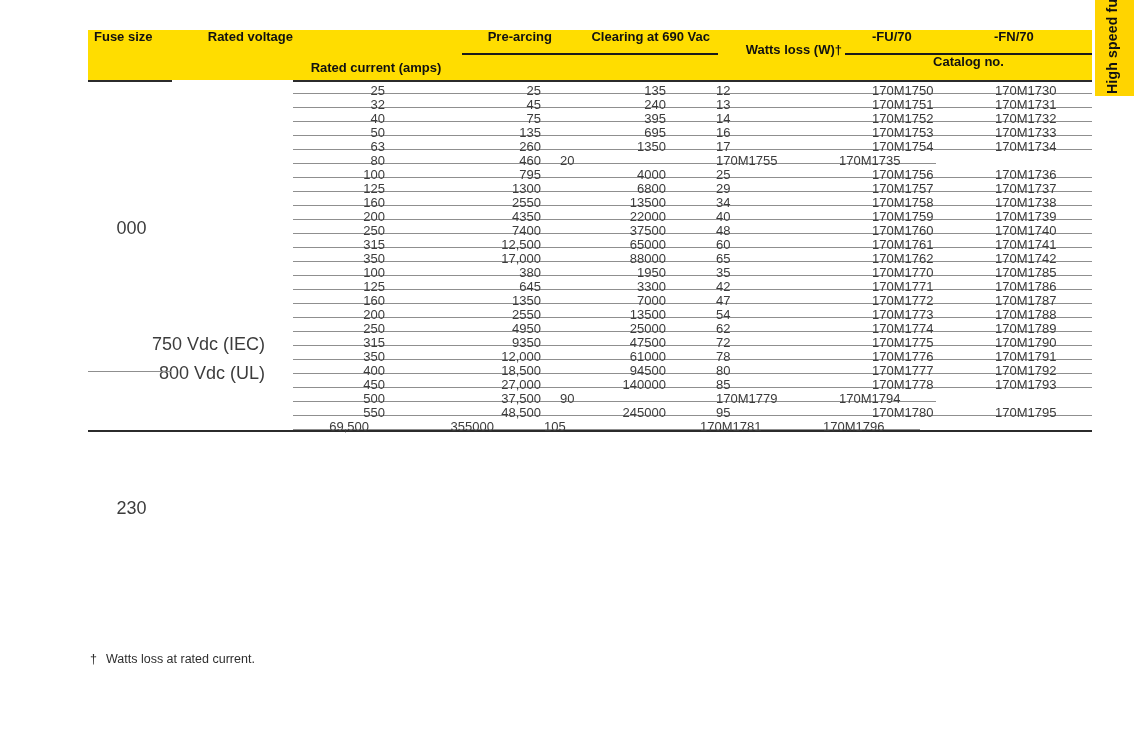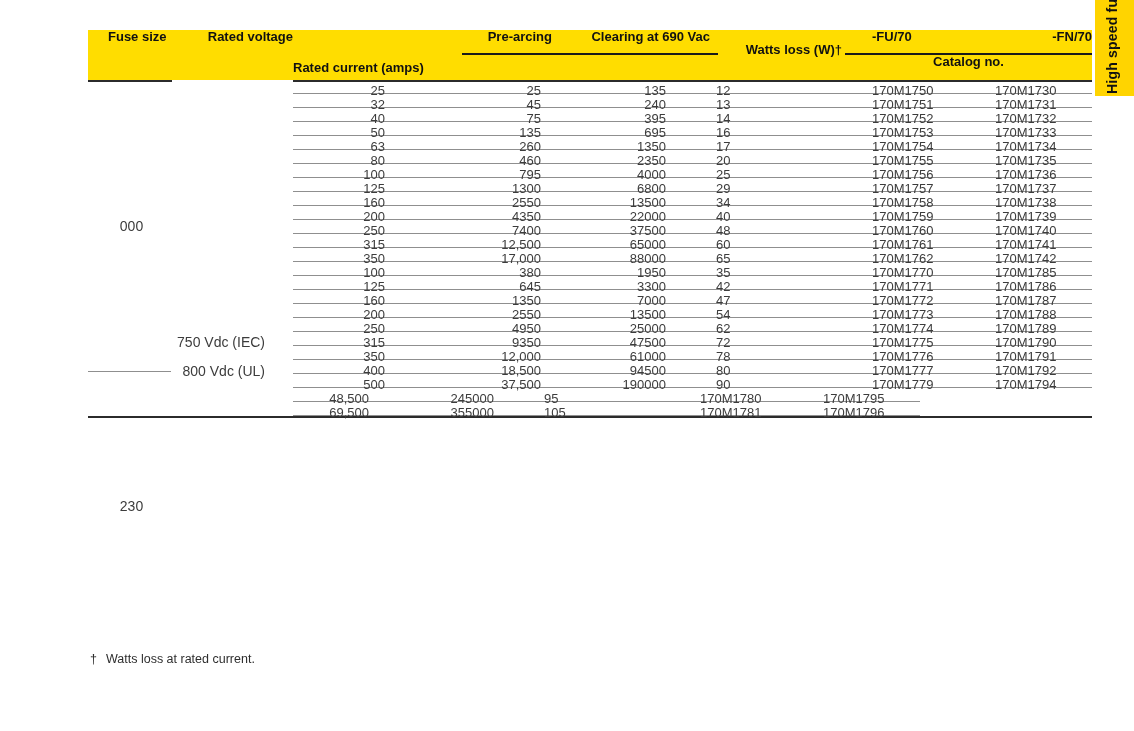--- a/index.html
+++ b/index.html
@@ -27,44 +27,44 @@
   .grp{position:absolute;top:4px;text-align:center;}
   .grp.i2t{left:374px;width:256px;}
   .grp.cat{left:757px;width:247px;margin-top:20px;}
   .grp-rule{position:absolute;top:23px;height:1.5px;background:#1a1a1a;}
   .grp-rule.i2t{left:374px;width:256px;}
   .grp-rule.cat{left:757px;width:247px;}
   .colrow{position:absolute;left:0;right:0;bottom:5px;display:flex;}
   .hc{white-space:nowrap;}
   .w1{width:87px;}.w2{width:118px;}.w3{width:172px;}.w4{width:95px;}
   .w5{width:156px;}.w6{width:129px;}.w7{width:130px;}.w8{width:117px;}
-  .h1{text-align:left;padding-left:20px;}
+  .h1{text-align:left;padding-left:6px;}
   .h2{text-align:right;padding-left:2px;}
-  .h3{text-align:left;padding-right:6px;margin-top:31px;}
+  .h3{text-align:center;padding-right:6px;margin-top:31px;}
   .h4{text-align:right;padding-right:8px;}
   .h5{text-align:right;padding-right:6px;}
   .h6{text-align:right;padding-right:3px;margin-top:13px;}
   .h7{text-align:left;padding-left:27px;}
-  .h8{text-align:right;padding-left:19px;}
+  .h8{text-align:left;padding-left:19px;}
   .head-rule{position:absolute;bottom:-2px;height:2px;background:var(--rule-dark);}
   .head-rule.seg1{left:0;width:84px;}
   .head-rule.seg2{left:205px;width:799px;}
 
   .tbody{position:relative;border-bottom:2px solid var(--rule-dark);font-size:13px;color:var(--body-text);}
   .row{display:flex;height:14px;line-height:22.44px;}
   .cell{white-space:nowrap;overflow:visible;}
   .lined{border-bottom:1px solid var(--rule-gray);}
   .c3{text-align:right;padding-right:80px;}
   .c4{text-align:right;padding-right:19px;}
   .c5{text-align:right;padding-right:50px;}
   .c6{text-align:left;padding-right:42px;}
   .c7{text-align:left;padding-left:27px;}
   .c8{text-align:left;padding-left:20px;}
 
-  .ovl{position:absolute;font-size:14px;color:var(--body-text);white-space:nowrap;}
+  .ovl{position:absolute;font-size:18px;color:var(--body-text);white-space:nowrap;}
   .fuse-000{left:0;top:138px;width:87px;text-align:center;}
   .fuse-230{left:0;top:418px;width:87px;text-align:center;}
   .volt-750{left:60px;top:254px;width:145px;text-align:right;padding-right:28px;}
   .volt-800{left:60px;top:283px;width:145px;text-align:right;padding-right:28px;}
   .fuse-divider{left:0;top:291px;width:83px;border-top:1px solid var(--rule-gray);height:0;}
 
   
   .footnote{position:absolute;left:90px;top:652px;display:flex;gap:9px;font-size:12.5px;color:#2e2e2e;}
 </style>
 </head>
@@ -148,21 +148,20 @@
     <div class="cell w5 c5 lined">1350</div>
     <div class="cell w6 c6 lined">17</div>
     <div class="cell w7 c7 lined">170M1754</div>
     <div class="cell w8 c8 lined">170M1734</div>
   </div>
         <div class="row">
     <div class="cell w1"></div>
     <div class="cell w2"></div>
     <div class="cell w3 c3 lined">80</div>
     <div class="cell w4 c4 lined">460</div>
-    <div class="cell w5 c5 lined">2350</div>
     <div class="cell w6 c6 lined">20</div>
     <div class="cell w7 c7 lined">170M1755</div>
     <div class="cell w8 c8 lined">170M1735</div>
   </div>
         <div class="row">
     <div class="cell w1"></div>
     <div class="cell w2"></div>
     <div class="cell w3 c3 lined">100</div>
     <div class="cell w4 c4 lined">795</div>
     <div class="cell w5 c5 lined">4000</div>
@@ -306,30 +305,40 @@
     <div class="cell w3 c3 lined">400</div>
     <div class="cell w4 c4 lined">18,500</div>
     <div class="cell w5 c5 lined">94500</div>
     <div class="cell w6 c6 lined">80</div>
     <div class="cell w7 c7 lined">170M1777</div>
     <div class="cell w8 c8 lined">170M1792</div>
   </div>
         <div class="row">
     <div class="cell w1"></div>
     <div class="cell w2"></div>
+    <div class="cell w3 c3 lined">450</div>
+    <div class="cell w4 c4 lined">27,000</div>
+    <div class="cell w5 c5 lined">140000</div>
+    <div class="cell w6 c6 lined">85</div>
+    <div class="cell w7 c7 lined">170M1778</div>
+    <div class="cell w8 c8 lined">170M1793</div>
+  </div>
+        <div class="row">
+    <div class="cell w1"></div>
+    <div class="cell w2"></div>
     <div class="cell w3 c3 lined">500</div>
     <div class="cell w4 c4 lined">37,500</div>
-    <div class="cell w5 c5 lined">190000</div>
     <div class="cell w6 c6 lined">90</div>
     <div class="cell w7 c7 lined">170M1779</div>
     <div class="cell w8 c8 lined">170M1794</div>
   </div>
         <div class="row">
     <div class="cell w1"></div>
     <div class="cell w2"></div>
+    <div class="cell w3 c3 lined">550</div>
     <div class="cell w4 c4 lined">48,500</div>
     <div class="cell w5 c5 lined">245000</div>
     <div class="cell w6 c6 lined">95</div>
     <div class="cell w7 c7 lined">170M1780</div>
     <div class="cell w8 c8 lined">170M1795</div>
   </div>
         <div class="row">
     <div class="cell w1"></div>
     <div class="cell w2"></div>
     <div class="cell w4 c4 lined">69,500</div>

